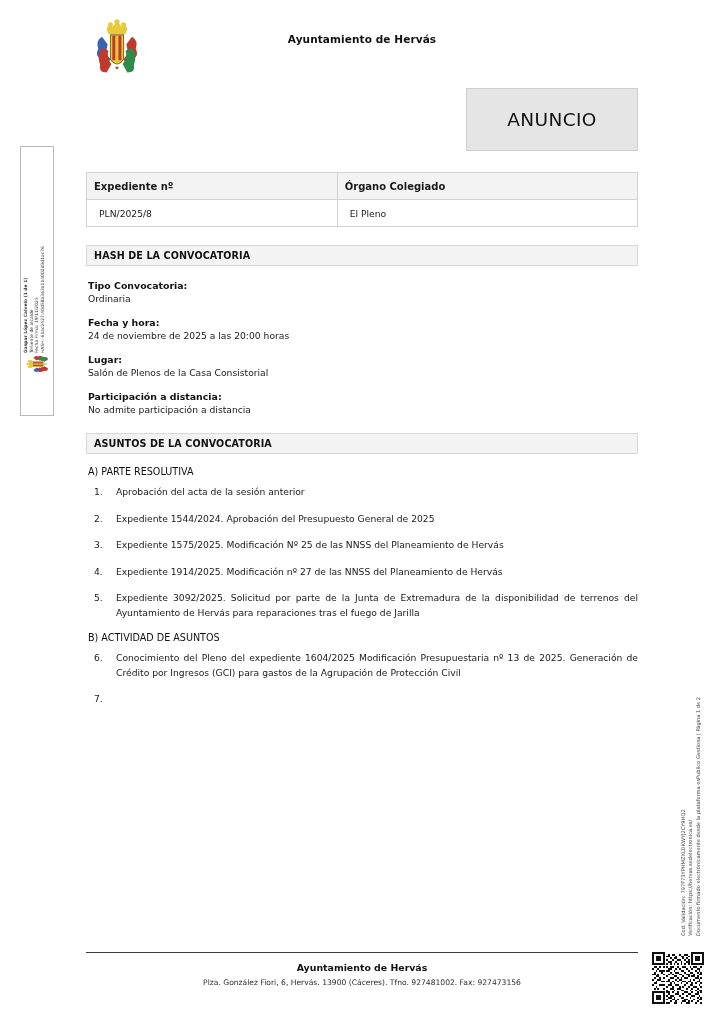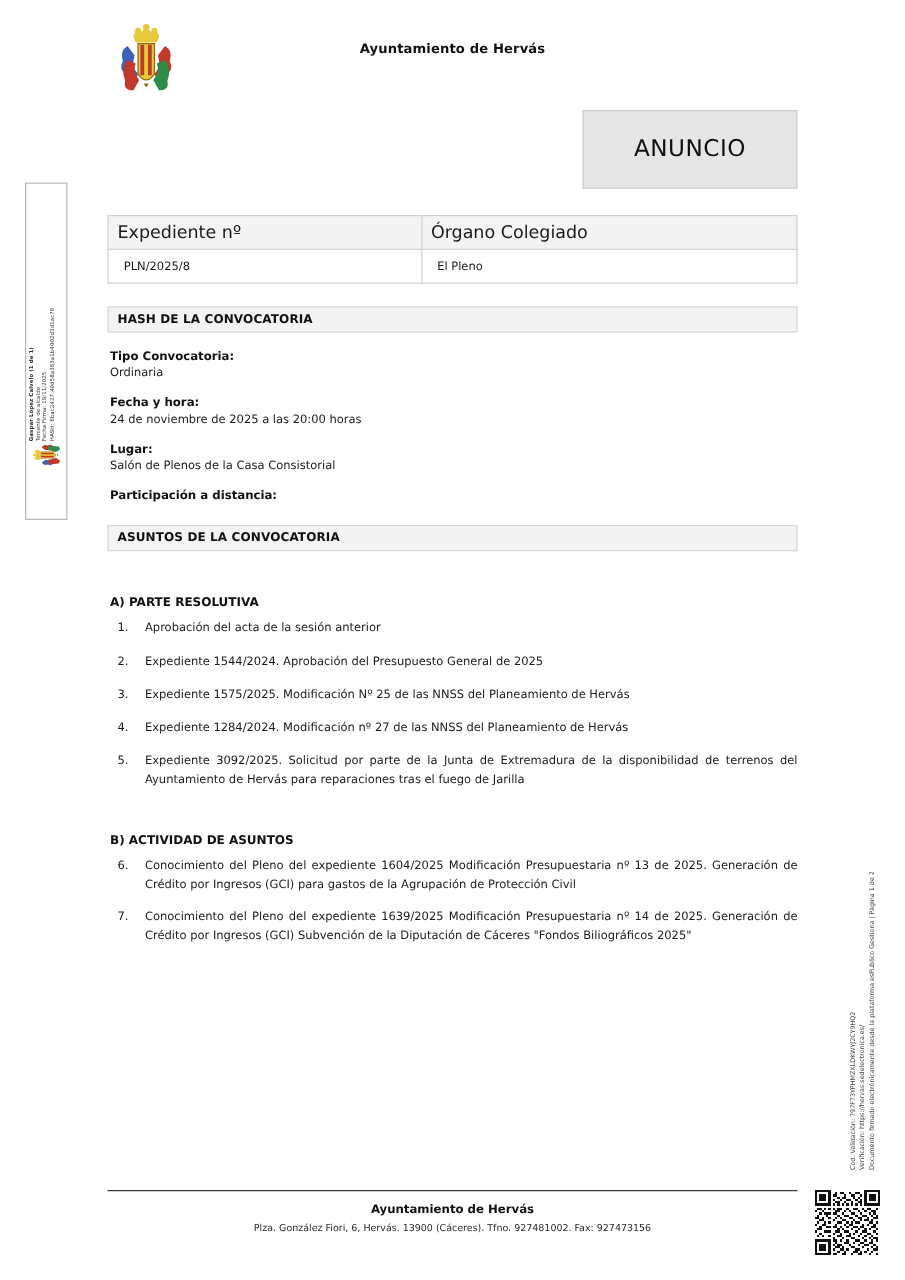--- a/index.html
+++ b/index.html
@@ -151,22 +151,22 @@
   }
   #exp-table td {
     border: 1px solid #d2d2d2;
     padding: 5px 7px;
     font-size: 9.2px;
     vertical-align: middle;
     height: 16px;
   }
   #exp-table tr.head td {
     background: #f3f3f3;
-    font-weight: normal;
-    font-size: 14px;
+    font-weight: bold;
+    font-size: 10px;
   }
   #exp-table tr.body td {
     background: #ffffff;
     padding-left: 12px;
   }
   #exp-table col.c1 { width: 45.5%; }
   #exp-table col.c2 { width: 54.5%; }
 
   
   .band {
@@ -196,23 +196,23 @@
   }
   .field-value {
     font-size: 9.2px;
     color: #1a1a1a;
   }
 
   
   #agenda { padding-left: 2px; }
   .group-title {
     font-size: 9.6px;
-    font-weight: bold;
+    font-weight: normal;
     color: #111;
-    margin-top: 36px;
+    margin-top: 12px;
     margin-bottom: 8px;
   }
   ol.items {
     margin: 0;
     padding: 0;
     list-style: none;
   }
   ol.items li {
     position: relative;
     padding-left: 28px;
@@ -559,20 +559,21 @@
     <div class="field">
       <div class="field-label">Fecha y hora:</div>
       <div class="field-value">24 de noviembre de 2025 a las 20:00 horas</div>
     </div>
     <div class="field">
       <div class="field-label">Lugar:</div>
       <div class="field-value">Salón de Plenos de la Casa Consistorial</div>
     </div>
     <div class="field">
       <div class="field-label">Participación a distancia:</div>
+      <div class="field-value">No admite participación a distancia</div>
     </div>
   </div>
 
   <div class="band">ASUNTOS DE LA CONVOCATORIA</div>
 
   <div id="agenda">
 
     <div class="group-title">A) PARTE RESOLUTIVA</div>
     <ol class="items">
       <li>
@@ -582,37 +583,36 @@
       <li>
         <span class="num">2.</span>
         <span>Expediente 1544/2024. Aprobación del Presupuesto General de 2025</span>
       </li>
       <li>
         <span class="num">3.</span>
         <span>Expediente 1575/2025. Modificación Nº 25 de las NNSS del Planeamiento de Hervás</span>
       </li>
       <li>
         <span class="num">4.</span>
-        <span>Expediente 1284/2024. Modificación nº 27 de las NNSS del Planeamiento de Hervás</span>
+        <span>Expediente 1914/2025. Modificación nº 27 de las NNSS del Planeamiento de Hervás</span>
       </li>
       <li>
         <span class="num">5.</span>
         <span>Expediente 3092/2025. Solicitud por parte de la Junta de Extremadura de la disponibilidad de terrenos del Ayuntamiento de Hervás para reparaciones tras el fuego de Jarilla</span>
       </li>
     </ol>
 
     <div class="group-title">B) ACTIVIDAD DE ASUNTOS</div>
     <ol class="items">
       <li>
         <span class="num">6.</span>
         <span>Conocimiento del Pleno del expediente 1604/2025 Modificación Presupuestaria nº 13 de 2025. Generación de Crédito por Ingresos (GCI) para gastos de la Agrupación de Protección Civil</span>
       </li>
       <li>
         <span class="num">7.</span>
-        <span>Conocimiento del Pleno del expediente 1639/2025 Modificación Presupuestaria nº 14 de 2025. Generación de Crédito por Ingresos (GCI) Subvención de la Diputación de Cáceres "Fondos Biliográficos 2025"</span>
       </li>
     </ol>
 
   </div>
 </div>
 
 <div id="doc-footer">
   <hr id="footer-rule">
   <div id="footer-title">Ayuntamiento de Hervás</div>
   <div id="footer-addr">Plza. González Fiori, 6, Hervás. 13900 (Cáceres). Tfno. 927481002. Fax: 927473156</div>

